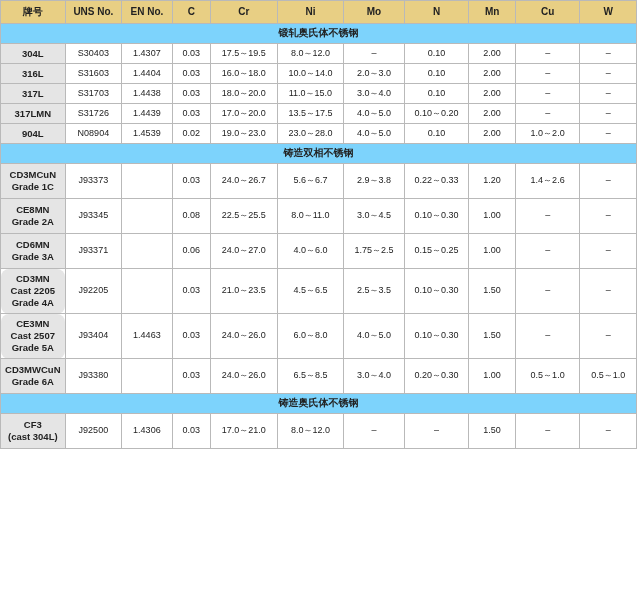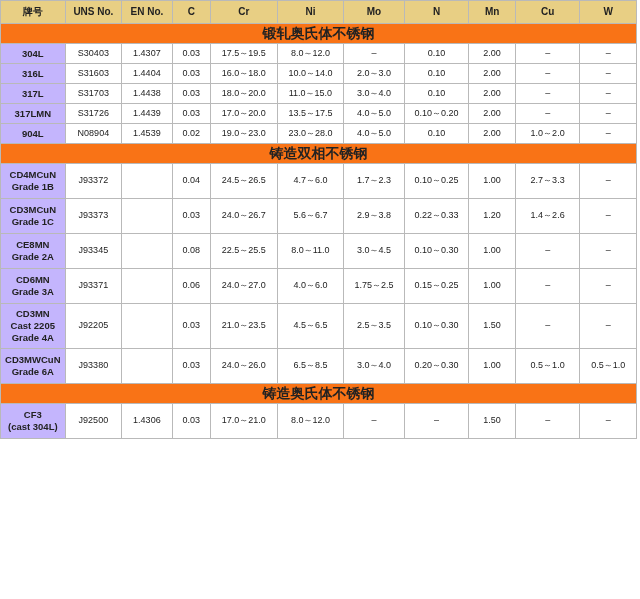--- a/index.html
+++ b/index.html
@@ -28,44 +28,44 @@
     color: #222222;
   }
   thead th {
     background: #e8cf84;
     font-weight: bold;
     font-size: 10px;
     height: 22px;
     color: #1d1d1d;
   }
   .sec-row td {
-    background: #f97316;
+    background: #7dd3fc;
     font-weight: bold;
-    font-size: 14px;
+    font-size: 10px;
     height: 19px;
     color: #1d1d1d;
   }
   .grade-cell {
-    background: #c4b5fd;
+    background: #e5e5e5;
     font-weight: bold;
     font-size: 9.5px;
     padding: 3px 1px;
   }
   .grade-cell .sub {
     font-weight: bold;
     font-size: 9.5px;
     display: block;
   }
   td.data {
     background: #ffffff;
     font-size: 9px;
     height: 19px;
   }
   tr.tall td { height: 34px; }
-  tr.tall3 td { height: 44px; }
+  tr.tall3 td { height: 44px; border-radius: 8px; }
   .uns {
     background: #ffffff;
   }
 </style>
 </head>
 <body>
 
 <table class="spec">
   <colgroup>
     <col style="width:64px">
@@ -172,36 +172,20 @@
         <td class="data">0.10</td>
         <td class="data">2.00</td>
         <td class="data">1.0～2.0</td>
         <td class="data">–</td>
       </tr>
       <tr class="sec-row">
         <td colspan="11">铸造双相不锈钢</td>
       </tr>
       <tr class="tall">
         <td class="grade-cell">
-          <span class="sub">CD4MCuN</span>
-          <span class="sub">Grade 1B</span>
-        </td>
-        <td class="data uns">J93372</td>
-        <td class="data"></td>
-        <td class="data">0.04</td>
-        <td class="data">24.5～26.5</td>
-        <td class="data">4.7～6.0</td>
-        <td class="data">1.7～2.3</td>
-        <td class="data">0.10～0.25</td>
-        <td class="data">1.00</td>
-        <td class="data">2.7～3.3</td>
-        <td class="data">–</td>
-      </tr>
-      <tr class="tall">
-        <td class="grade-cell">
           <span class="sub">CD3MCuN</span>
           <span class="sub">Grade 1C</span>
         </td>
         <td class="data uns">J93373</td>
         <td class="data"></td>
         <td class="data">0.03</td>
         <td class="data">24.0～26.7</td>
         <td class="data">5.6～6.7</td>
         <td class="data">2.9～3.8</td>
         <td class="data">0.22～0.33</td>
@@ -246,20 +230,37 @@
           <span class="sub">CD3MN</span>
           <span class="sub">Cast 2205</span>
           <span class="sub">Grade 4A</span>
         </td>
         <td class="data uns">J92205</td>
         <td class="data"></td>
         <td class="data">0.03</td>
         <td class="data">21.0～23.5</td>
         <td class="data">4.5～6.5</td>
         <td class="data">2.5～3.5</td>
+        <td class="data">0.10～0.30</td>
+        <td class="data">1.50</td>
+        <td class="data">–</td>
+        <td class="data">–</td>
+      </tr>
+      <tr class="tall3">
+        <td class="grade-cell">
+          <span class="sub">CE3MN</span>
+          <span class="sub">Cast 2507</span>
+          <span class="sub">Grade 5A</span>
+        </td>
+        <td class="data uns">J93404</td>
+        <td class="data">1.4463</td>
+        <td class="data">0.03</td>
+        <td class="data">24.0～26.0</td>
+        <td class="data">6.0～8.0</td>
+        <td class="data">4.0～5.0</td>
         <td class="data">0.10～0.30</td>
         <td class="data">1.50</td>
         <td class="data">–</td>
         <td class="data">–</td>
       </tr>
       <tr class="tall">
         <td class="grade-cell">
           <span class="sub">CD3MWCuN</span>
           <span class="sub">Grade 6A</span>
         </td>

